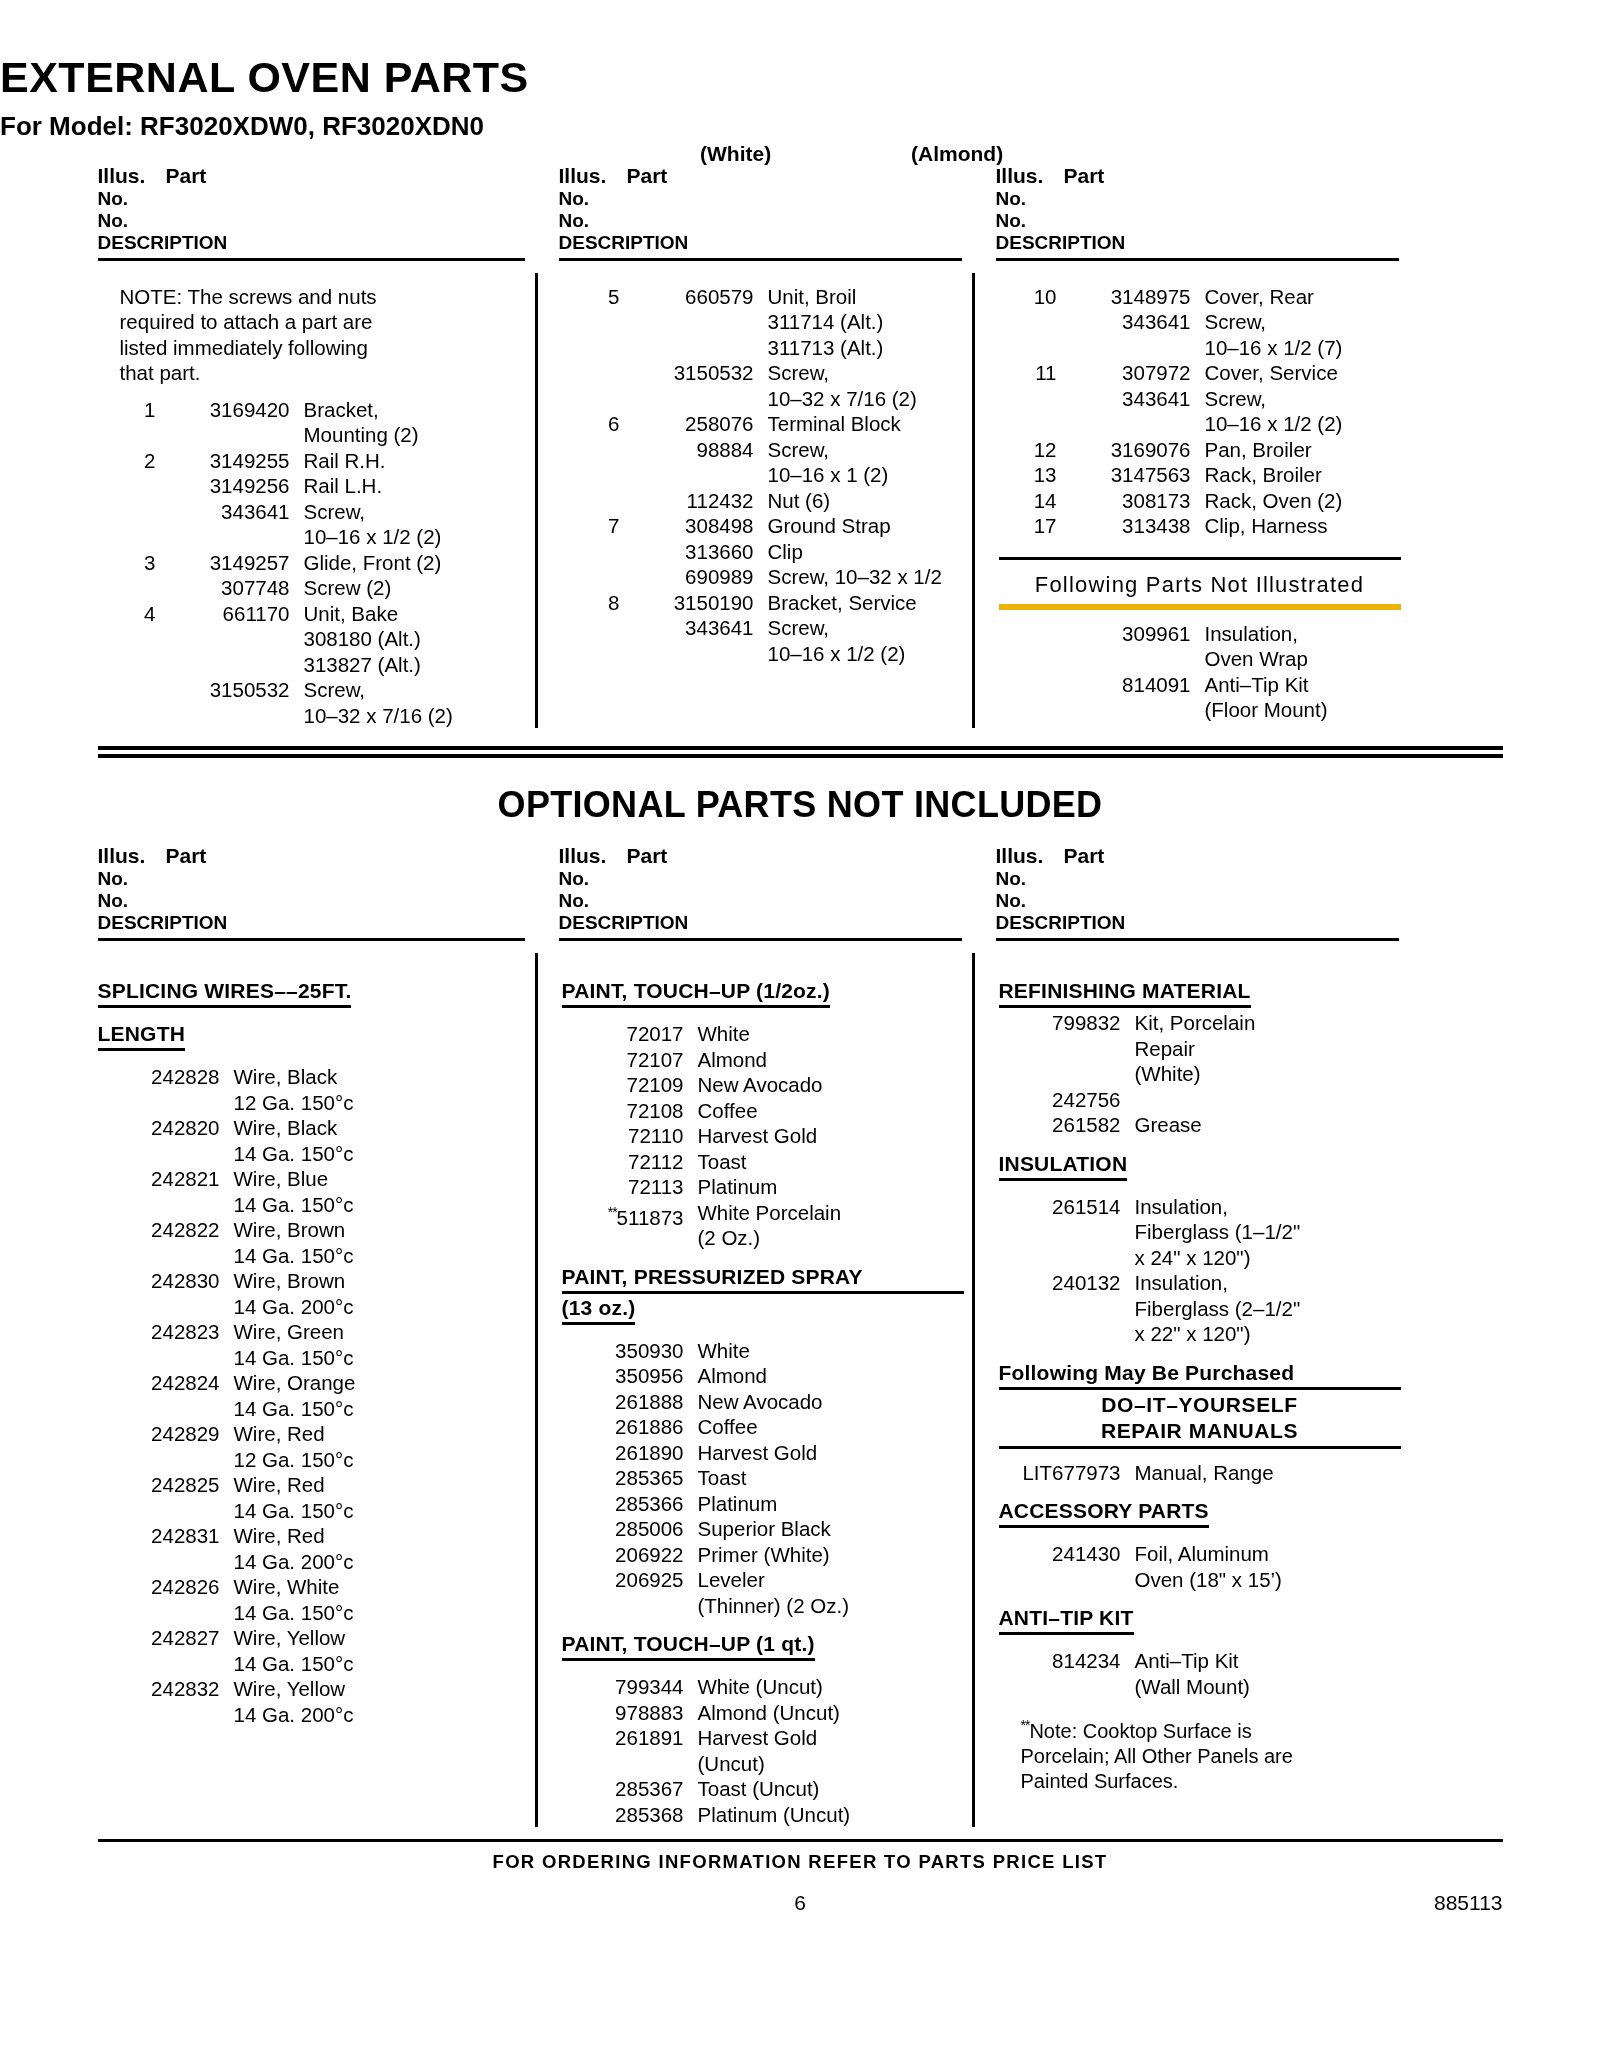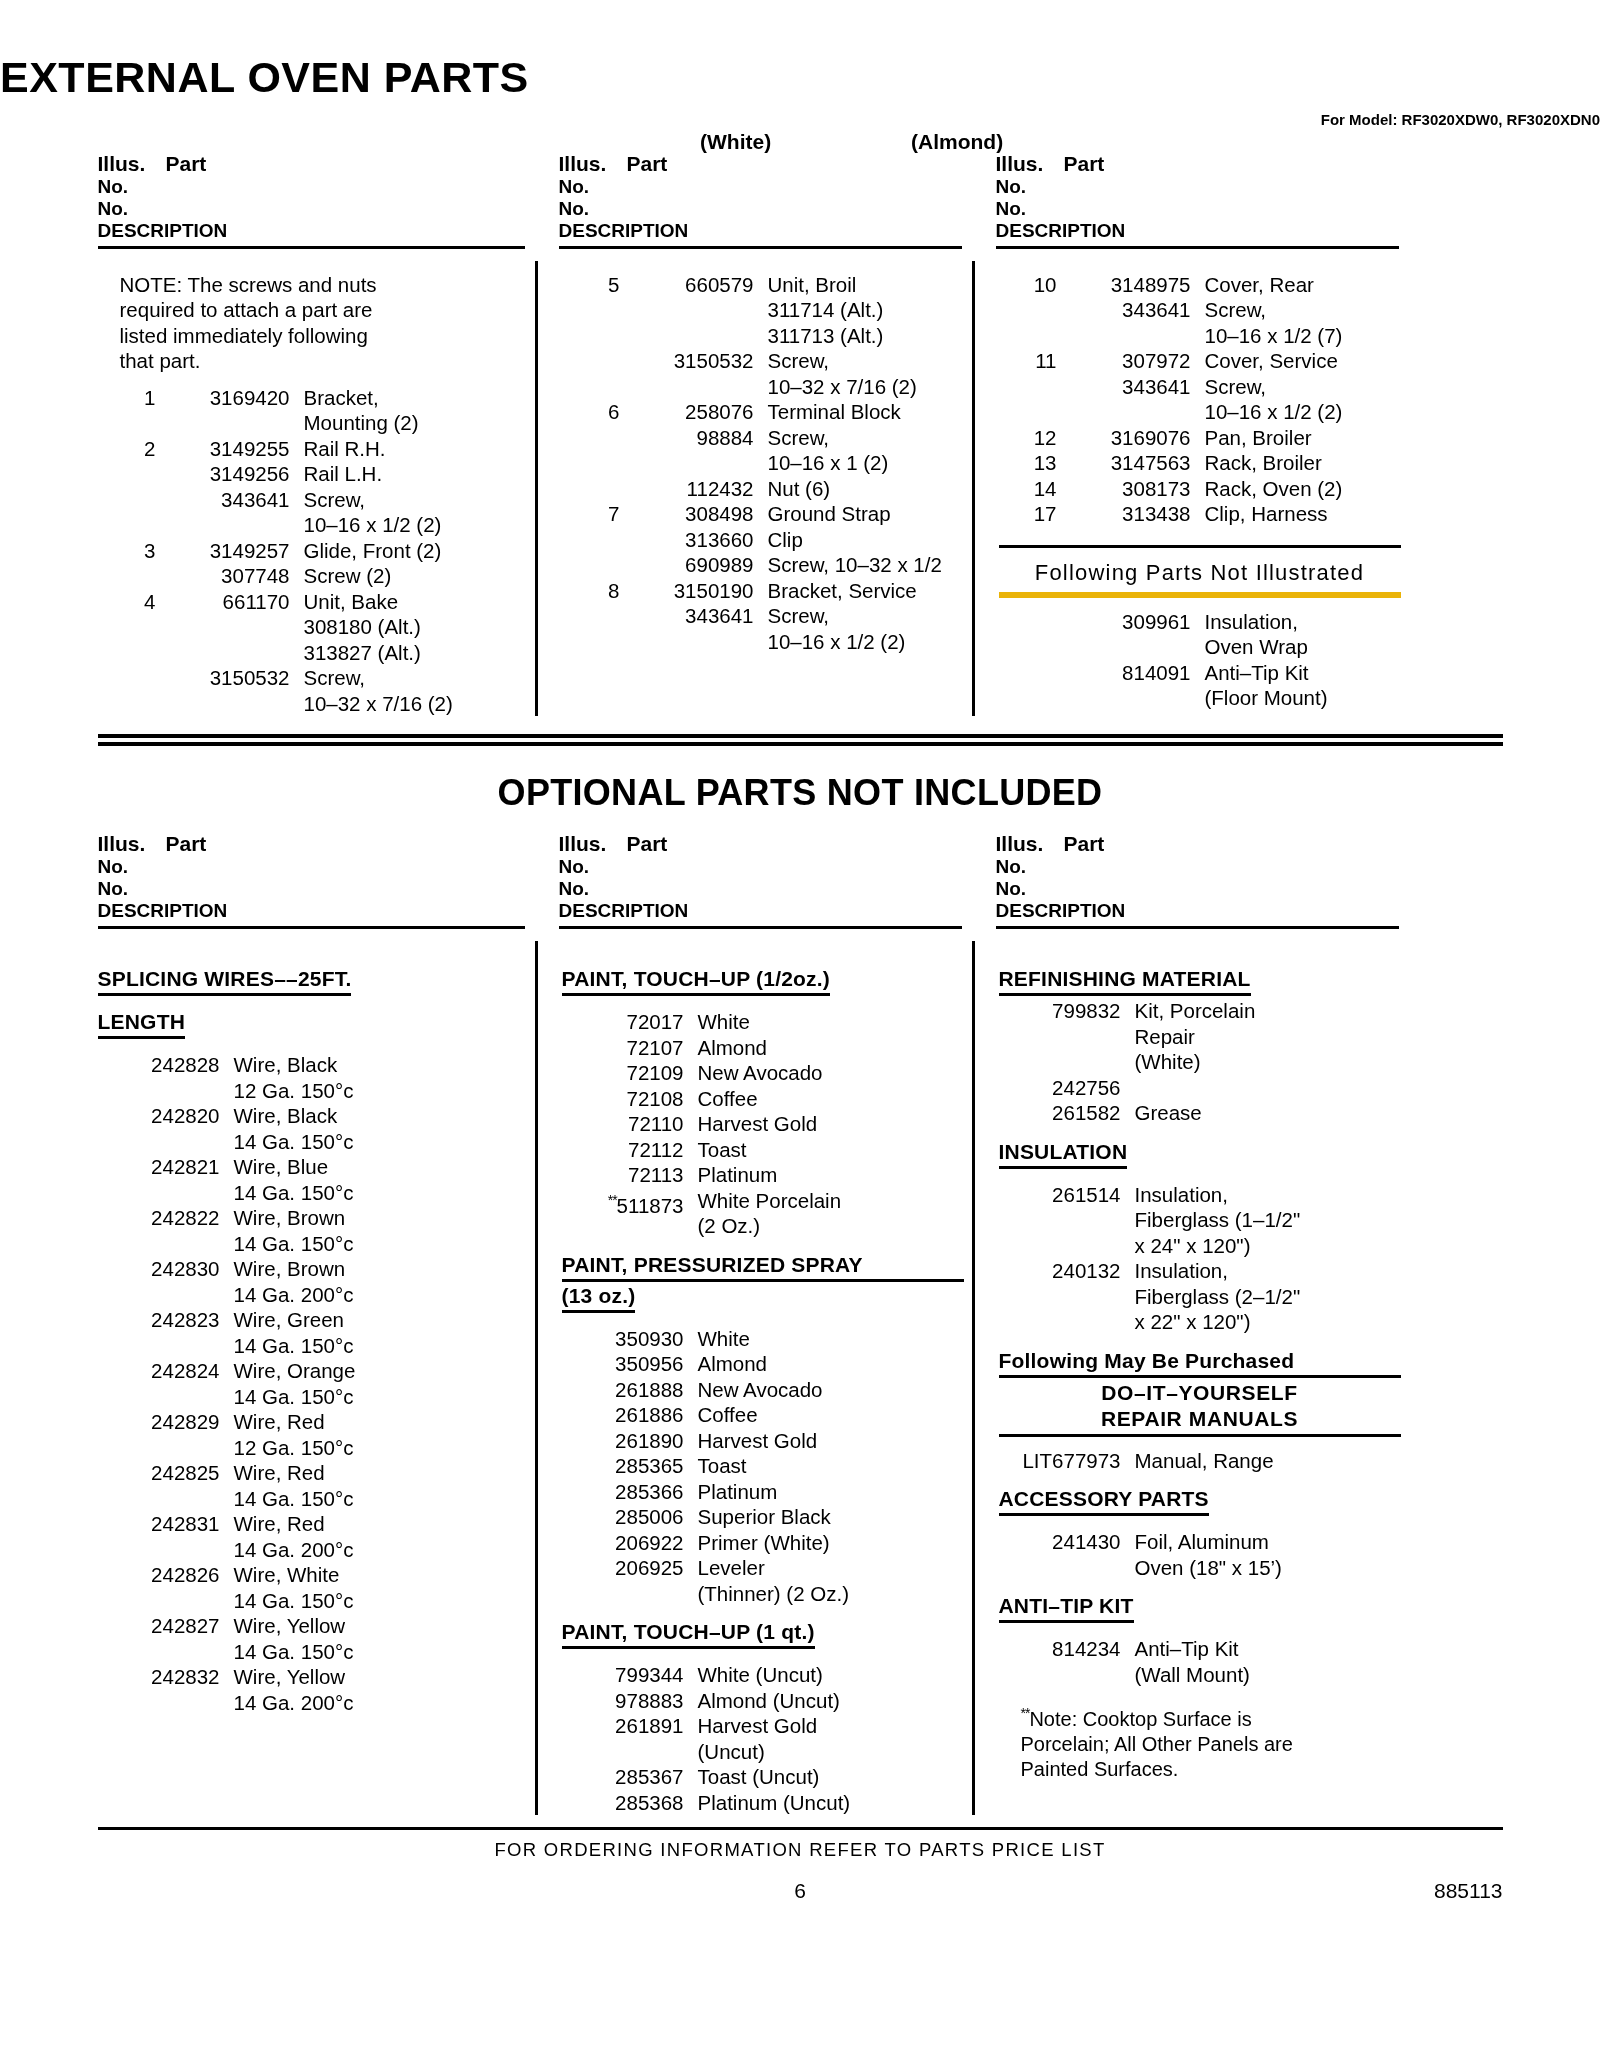--- a/index.html
+++ b/index.html
@@ -25,22 +25,22 @@
 
   
   .main-title {
     font-size: 43px;
     font-weight: bold;
     letter-spacing: 0.5px;
     margin: 55px 0 0 0;
     line-height: 1.05;
   }
   .model-line {
-    text-align: right;
-    font-size: 15px;
+    text-align: left;
+    font-size: 26px;
     font-weight: bold;
     margin-top: 12px;
     line-height: 1.1;
   }
   .color-line {
     position: relative;
     height: 22px;
     margin-top: 1px;
   }
   .color-white {
@@ -222,21 +222,21 @@
   
   .footer-rule {
     width: 1405px;
     margin: 0 auto;
     border-top: 3px solid #000;
     margin-top: 6px;
   }
   .footer-text {
     text-align: center;
     font-size: 18.5px;
-    font-weight: normal;
+    font-weight: bold;
     letter-spacing: 1.3px;
     margin-top: 9px;
   }
   .footer-bottom {
     width: 1405px;
     margin: 18px auto 0 auto;
     position: relative;
     height: 34px;
   }
   .pg-num {

